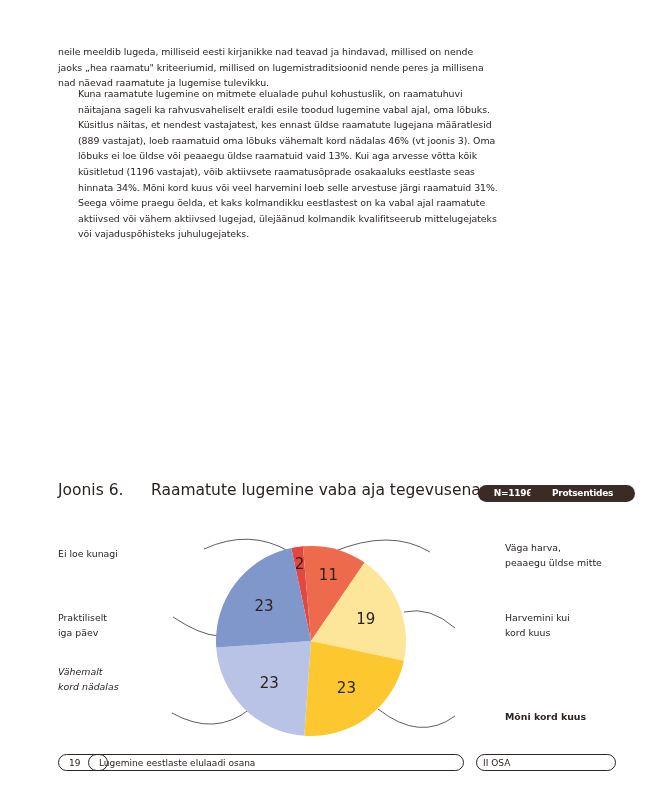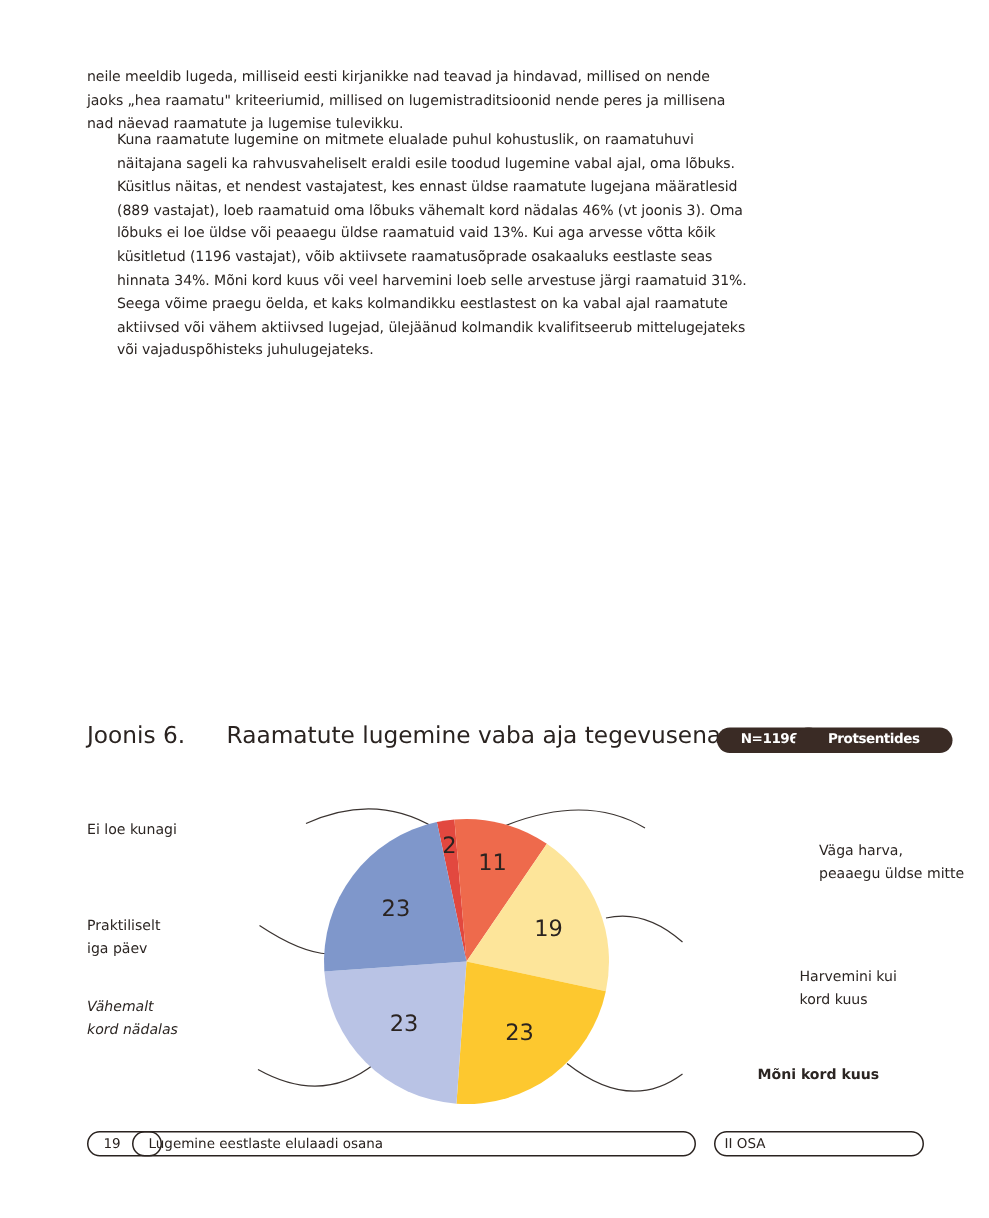--- a/index.html
+++ b/index.html
@@ -58,23 +58,23 @@
     <text x="365.6870591988676" y="624.1245444349254" text-anchor="middle" font-size="15" font-family="&quot;DejaVu Sans&quot;, sans-serif" fill="#2a2320">19</text>
     <path d="M 311 641 L 403.9034930782271 660.8479463386974 A 95 95 0 0 1 304.307630688303 735.7639815172191 Z" fill="#fdc82f"></path>
     <text x="346.4062482488997" y="693.0702409696114" text-anchor="middle" font-size="15" font-family="&quot;DejaVu Sans&quot;, sans-serif" fill="#2a2320">23</text>
     <path d="M 311 641 L 304.307630688303 735.7639815172191 A 95 95 0 0 1 216.22913057605427 647.5941116634034 Z" fill="#b9c3e5"></path>
     <text x="269.32982494764514" y="687.626992578207" text-anchor="middle" font-size="15" font-family="&quot;DejaVu Sans&quot;, sans-serif" fill="#2a2320">23</text>
     <path d="M 311 641 L 216.22913057605427 647.5941116634034 A 95 95 0 0 1 291.248389372313 548.0759779302884 Z" fill="#7f97cb"></path>
     <text x="263.9664945585365" y="610.544966987918" text-anchor="middle" font-size="15" font-family="&quot;DejaVu Sans&quot;, sans-serif" fill="#2a2320">23</text>
   </svg>
 
 <div class="legend-label" style="left:58px; top:546px;">Ei loe kunagi</div>
-<div class="legend-label" style="left:505px; top:560px;margin-left:41px;">Väga harva,
+<div class="legend-label" style="left:505px; top:540px;">Väga harva,
 peaaegu üldse mitte</div>
-<div class="legend-label" style="left:505px; top:644px;margin-left:28px;">Harvemini kui
+<div class="legend-label" style="left:505px; top:610px;">Harvemini kui
 kord kuus</div>
 <div class="legend-label" style="left:505px; top:709px;font-weight:bold;">Mõni kord kuus</div>
 <div class="legend-label" style="left:58px; top:664px;font-style:italic;">Vähemalt
 kord nädalas</div>
 <div class="legend-label" style="left:58px; top:610px;">Praktiliselt
 iga päev</div>
 
 <div class="footer-pill" id="f-page">19</div>
 <div class="footer-pill" id="f-title">Lugemine eestlaste elulaadi osana</div>
 <div class="footer-pill" id="f-part">II OSA</div>

